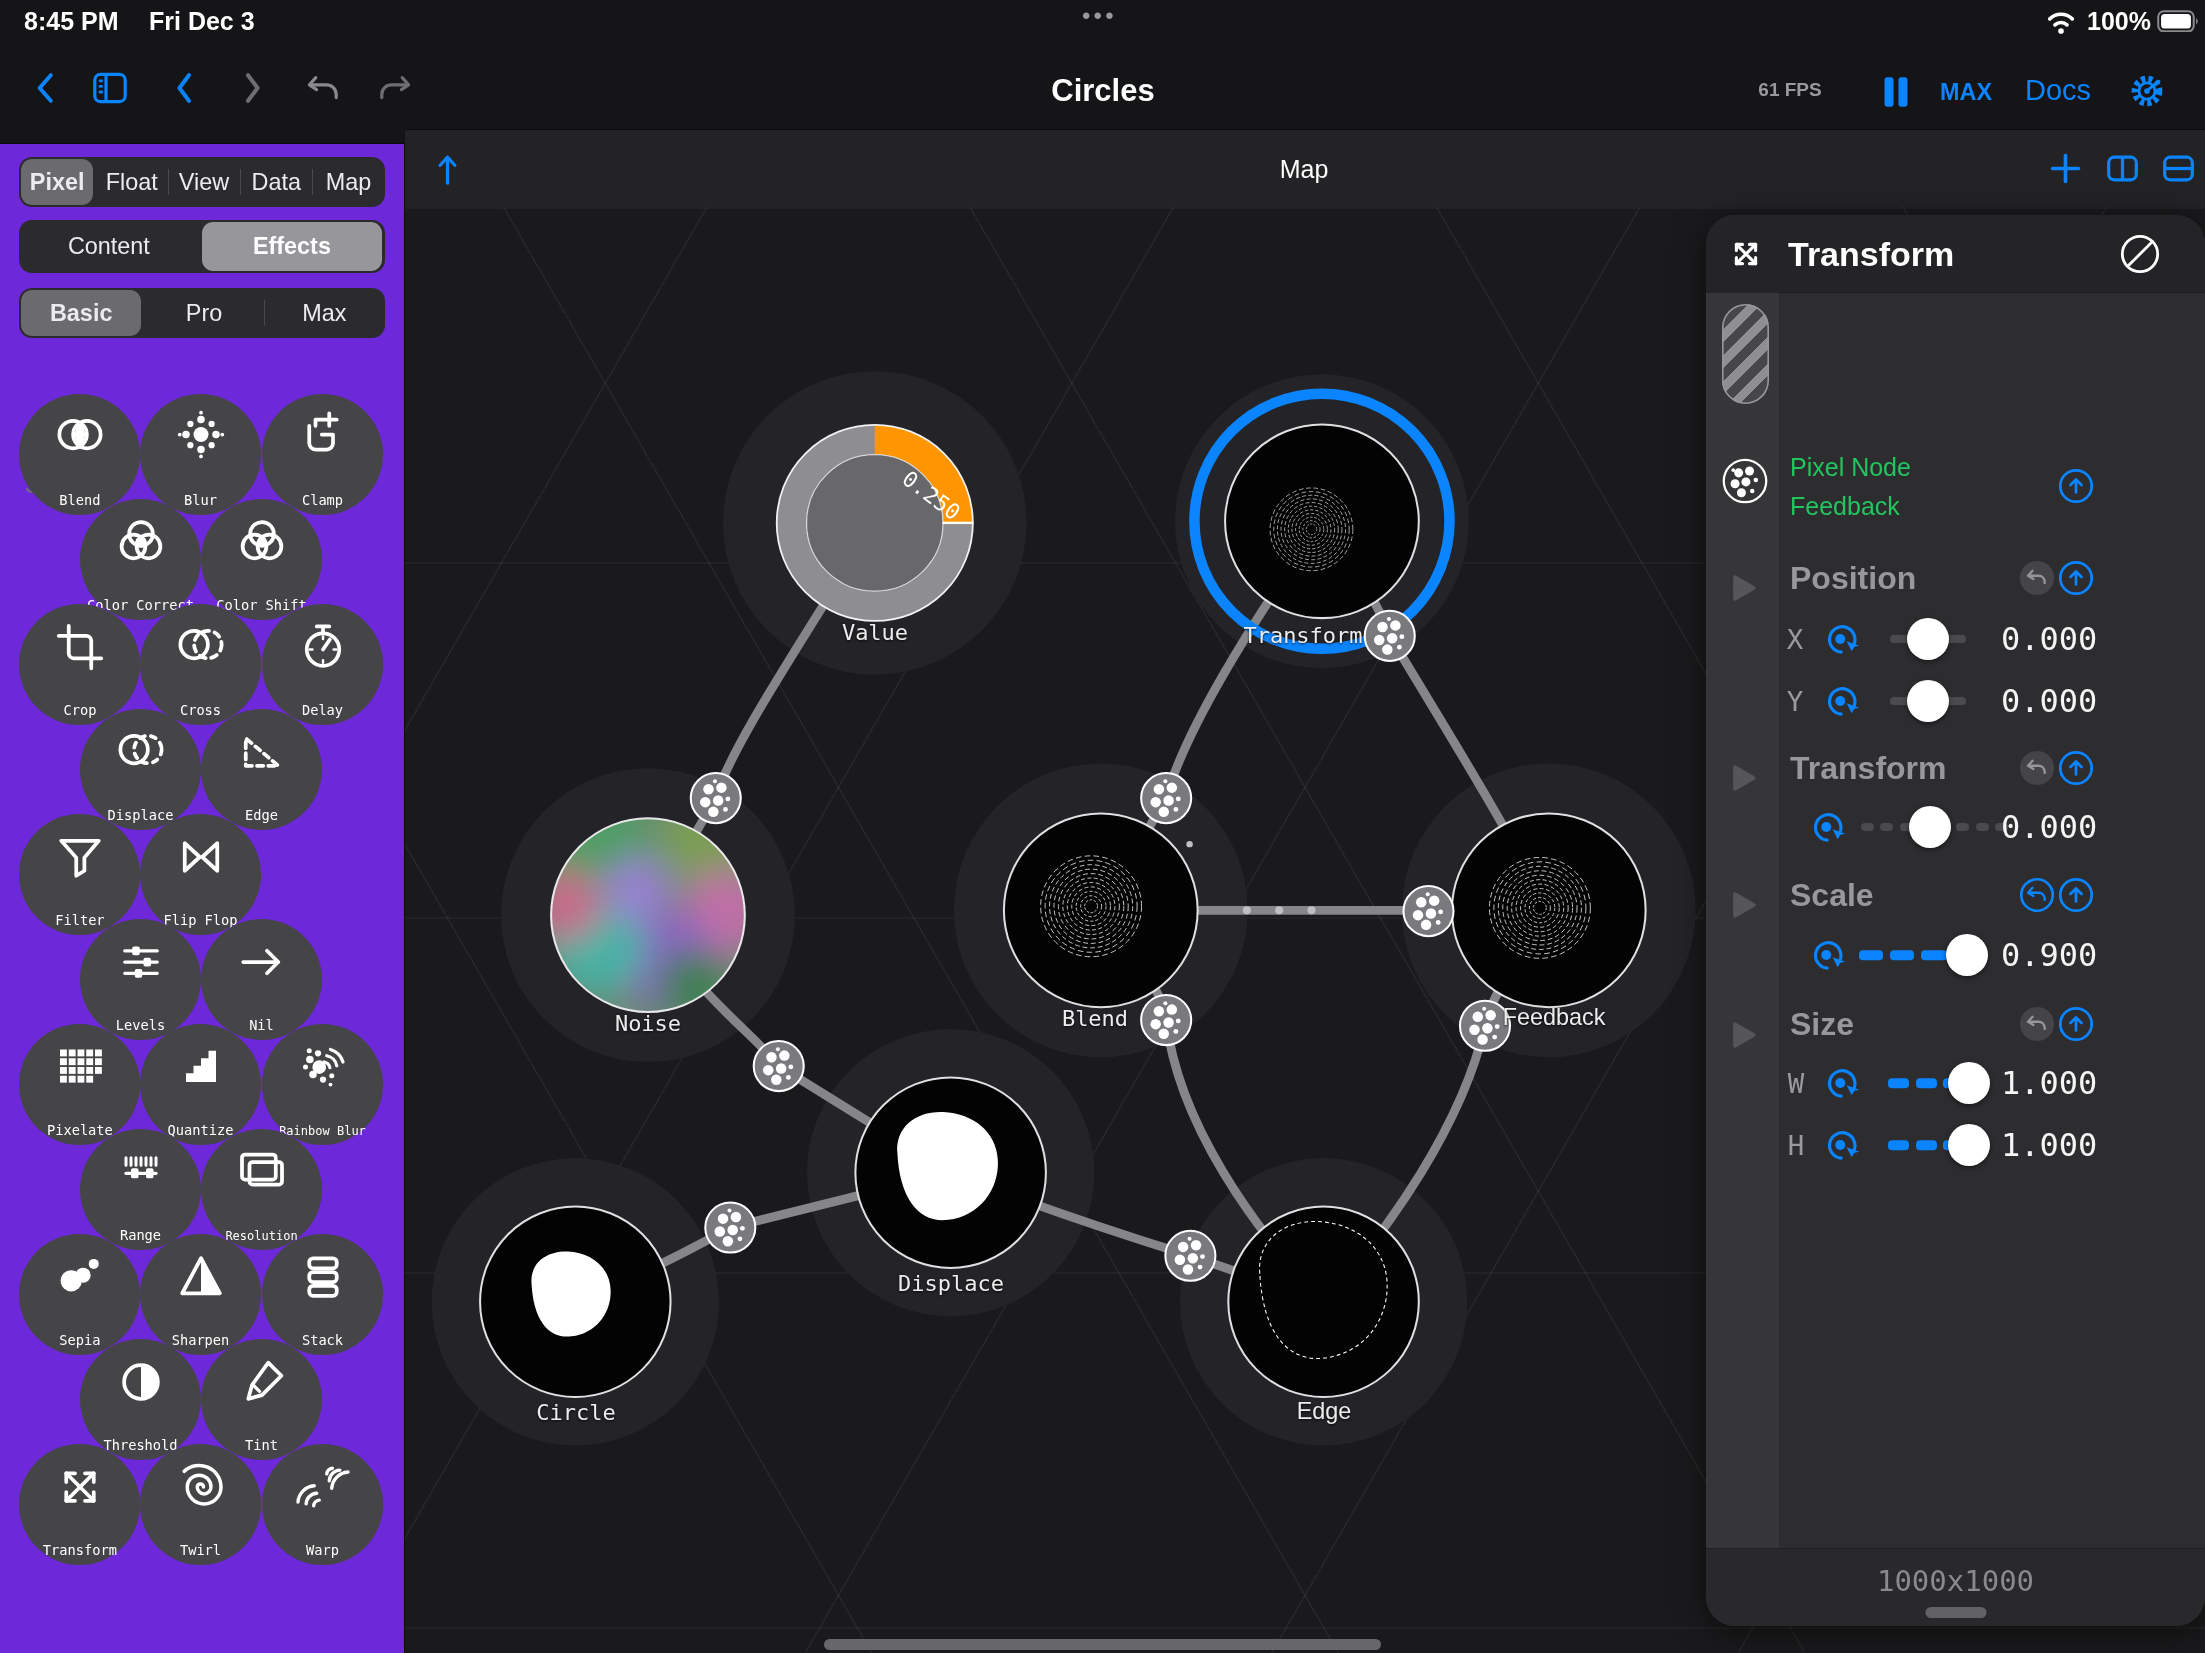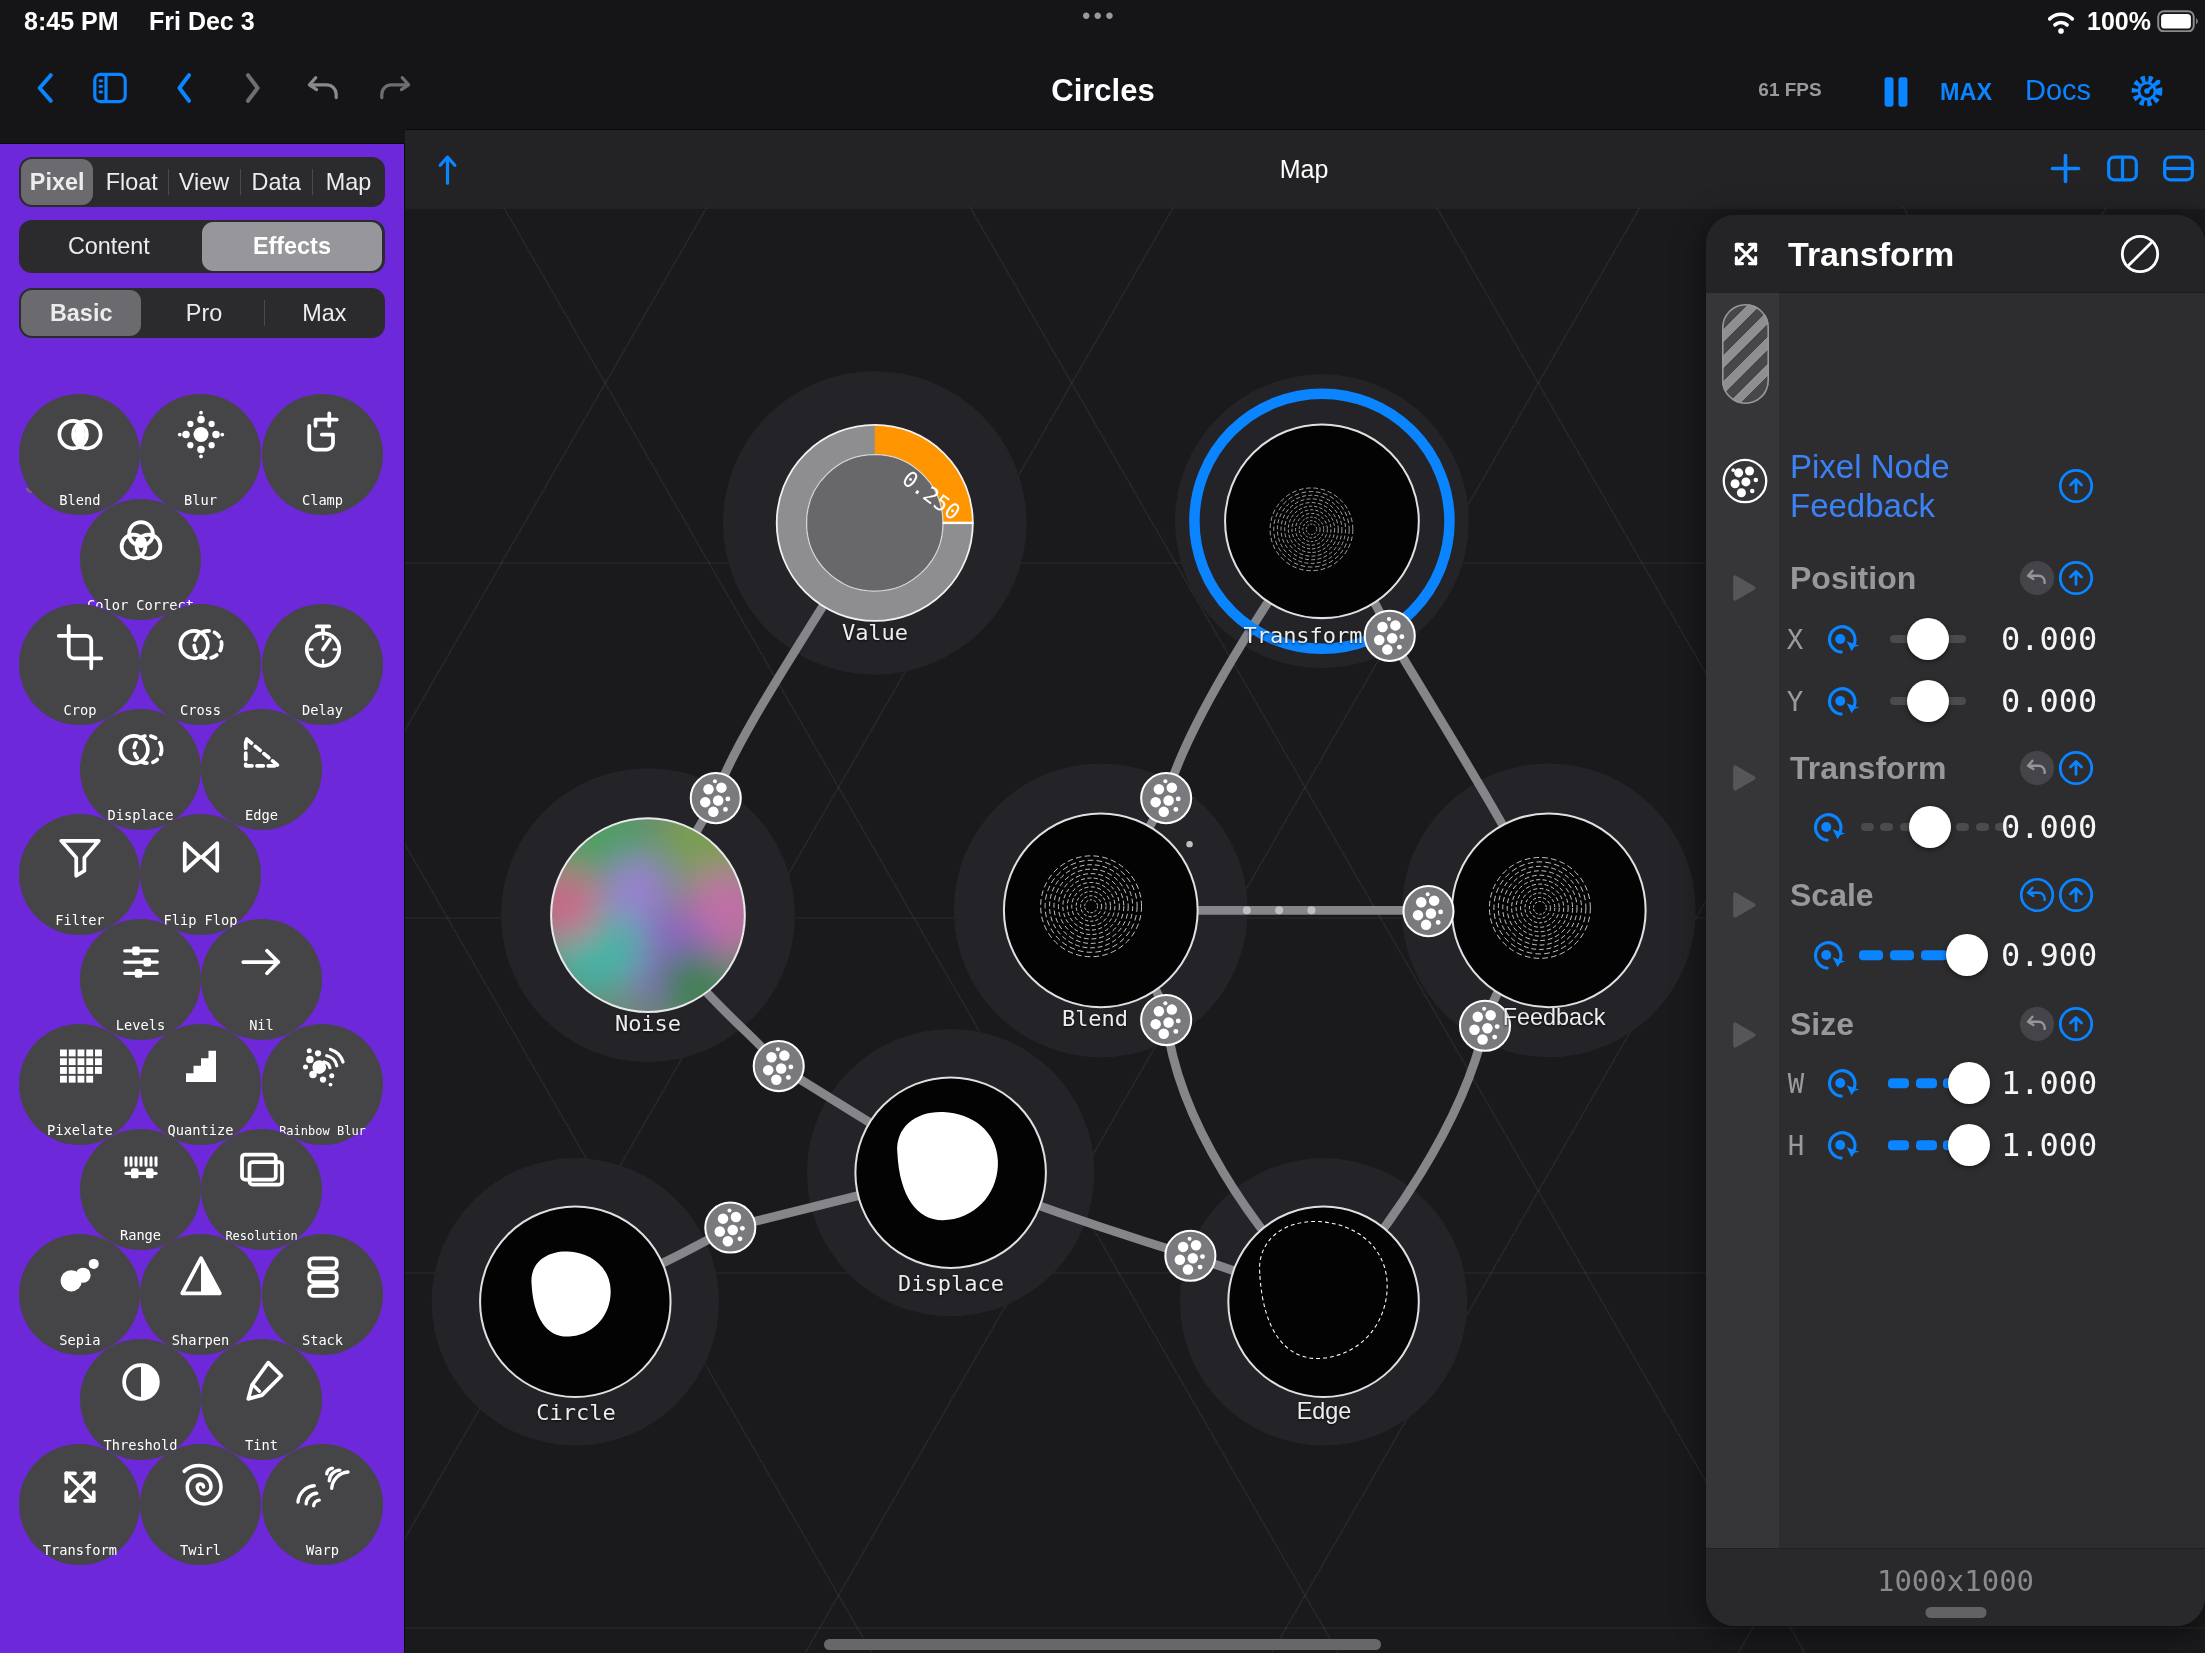--- a/index.html
+++ b/index.html
@@ -68,21 +68,21 @@
          border-radius:29px;box-shadow:0 6.5px 32px rgba(0,0,0,.5);}
   #panel-header{position:absolute;left:0;top:0;width:100%;height:77px;background:#242427;
                 border-radius:29px 29px 0 0;border-bottom:1.6px solid #1a1a1c;}
   #panel-title{position:absolute;left:82px;top:39px;transform:translateY(-50%);
                font-size:34px;font-weight:600;color:#fff;}
   #panel-strip{position:absolute;left:0;top:77px;width:73px;height:1256px;background:rgba(255,255,255,.045);}
   #hatch-pill{position:absolute;left:16px;top:89px;width:47px;height:100px;border-radius:24px;
               background:repeating-linear-gradient(135deg,#8f8f93 0 9px,#47474a 9px 18.6px);
               box-shadow:inset 0 0 0 1.6px #97979b;}
   .p-sec-label{position:absolute;left:84px;transform:translateY(-50%);font-size:32px;font-weight:600;color:#98989c;}
-  .p-sub{position:absolute;left:84px;transform:translateY(-50%);font-size:33px;color:#3b82f6;}
+  .p-sub{position:absolute;left:84px;transform:translateY(-50%);font-size:25px;color:#22c55e;}
   .p-axis{position:absolute;transform:translate(-50%,-50%);font-size:27.4px;color:#9a9a9e;}
   .p-val{position:absolute;left:295px;transform:translateY(-50%);font-family:"DejaVu Sans Mono",monospace;
          font-size:32px;color:#f5f5f6;}
   .icbtn{position:absolute;transform:translate(-50%,-50%);}
   .thumb{position:absolute;width:42px;height:42px;border-radius:50%;background:#fff;
          transform:translate(-50%,-50%);box-shadow:0 1.6px 4.8px rgba(0,0,0,.5);}
   .dash{position:absolute;height:8px;border-radius:4px;background:#4b4b4f;transform:translateY(-50%);}
   .dash.blue{background:var(--accent);height:9.7px;}
   #panel-footer{position:absolute;left:0;top:1333px;width:100%;height:77px;background:#29292c;
                 border-top:1.6px solid #202023;border-radius:0 0 29px 29px;}
@@ -238,20 +238,31 @@
     <div class="snode" style="left:80px;top:355px">
         <span class="sicon">
           <svg class="ni" viewBox="0 0 48 48">
             <circle cx="24" cy="17.5" r="9.5"></circle>
             <circle cx="18" cy="27.5" r="9.5"></circle>
             <circle cx="30" cy="27.5" r="9.5"></circle>
             <circle cx="24" cy="24" r="4.5" fill="#fff" stroke="none"></circle>
           </svg>
         </span>
         <span class="slabel">Color Correct</span>
+      </div>
+    <div class="snode" style="left:201px;top:355px">
+        <span class="sicon">
+          <svg class="ni" viewBox="0 0 48 48">
+            <circle cx="24" cy="17.5" r="9.5"></circle>
+            <circle cx="18" cy="27.5" r="9.5"></circle>
+            <circle cx="30" cy="27.5" r="9.5"></circle>
+            <circle cx="24" cy="23" r="3" fill="#fff" stroke="none"></circle>
+          </svg>
+        </span>
+        <span class="slabel">Color Shift</span>
       </div>
     <div class="snode" style="left:19.4px;top:460px">
         <span class="sicon">
           <svg class="ni" viewBox="0 0 48 48">
             <path d="M15 7v22a4 4 0 004 4h22"></path>
             <path d="M7 15h22a4 4 0 014 4v22"></path>
           </svg>
         </span>
         <span class="slabel">Crop</span>
       </div>

